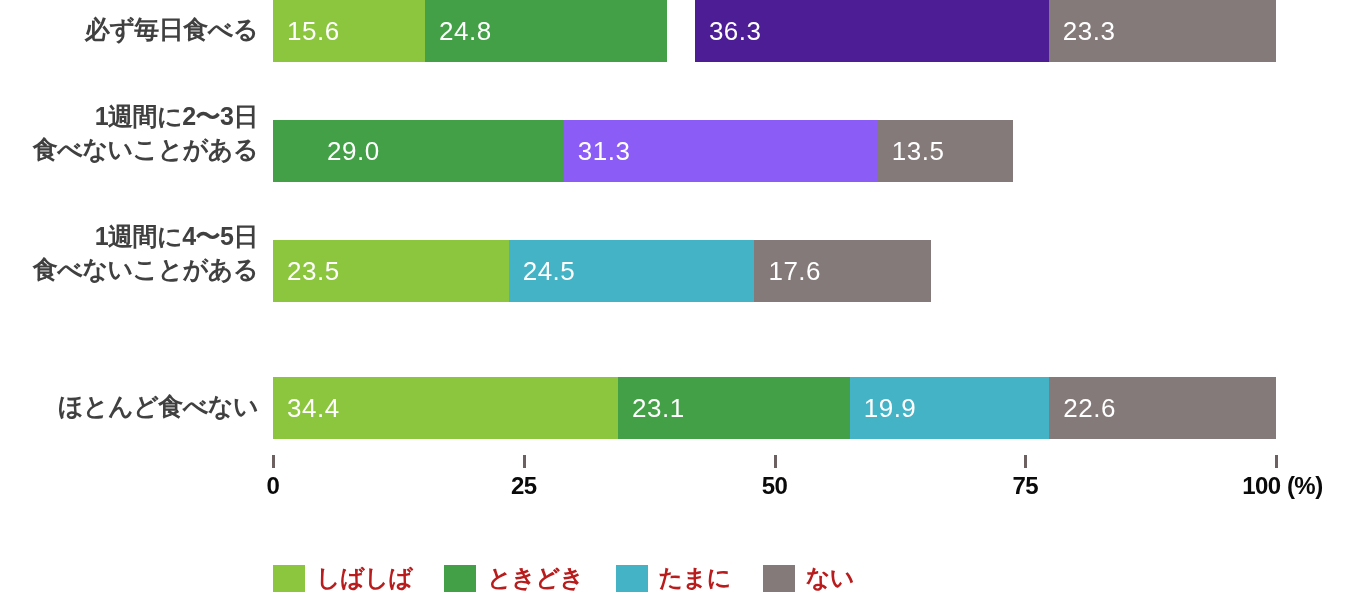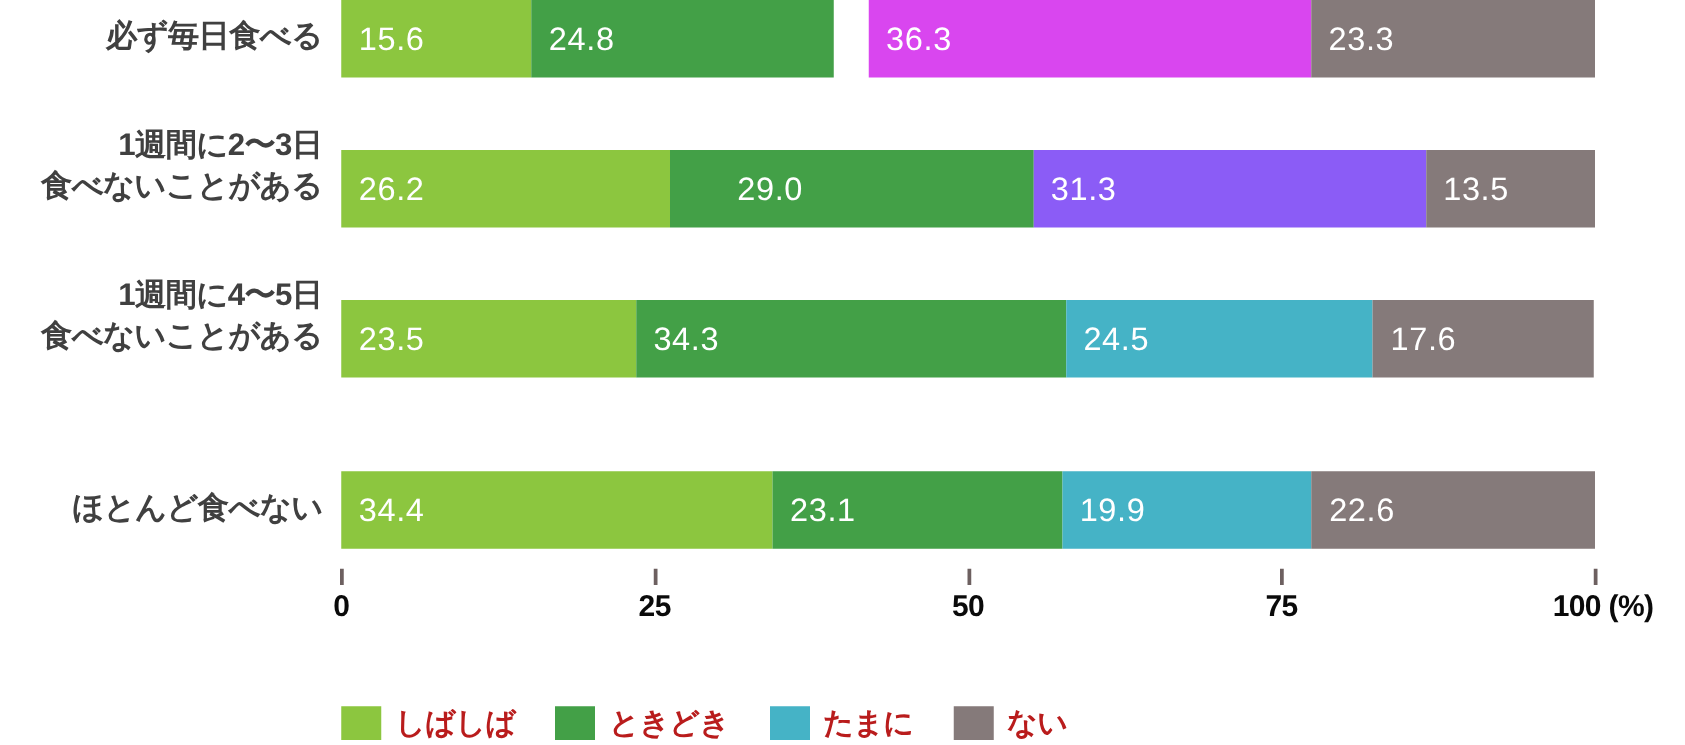--- a/index.html
+++ b/index.html
@@ -155,55 +155,49 @@
   <div class="rows-area" id="rows-area">
       <div class="bar-row" style="top: 0px;">
         <div class="row-label one-line">必ず毎日食べる</div>
         <div class="bar-track">
           <div class="bar-seg" style="width: 15.6%; background: rgb(140, 198, 63);">
             <span class="seg-value">15.6</span>
           </div>
           <div class="bar-seg" style="width: 24.8%; background: rgb(67, 160, 71);">
             <span class="seg-value">24.8</span>
           </div>
-          <div class="bar-seg" style="width: 36.3%; background: #d946ef; margin-left: 28px;">
+          <div class="bar-seg" style="width: 36.3%; background: #4c1d95; margin-left: 28px;">
             <span class="seg-value">36.3</span>
           </div>
           <div class="bar-seg" style="width: 23.3%; background: rgb(133, 122, 122);">
             <span class="seg-value">23.3</span>
           </div>
         </div>
       </div>
       <div class="bar-row" style="top: 120px;">
         <div class="row-label two-line">1週間に2〜3日
 食べないことがある</div>
         <div class="bar-track">
-          <div class="bar-seg" style="width: 26.2%; background: rgb(140, 198, 63);">
-            <span class="seg-value">26.2</span>
-          </div>
           <div class="bar-seg" style="width: 29%; background: rgb(67, 160, 71); padding-left: 40px;">
             <span class="seg-value">29.0</span>
           </div>
           <div class="bar-seg" style="width: 31.3%; background: #8b5cf6;">
             <span class="seg-value">31.3</span>
           </div>
           <div class="bar-seg" style="width: 13.5%; background: rgb(133, 122, 122);">
             <span class="seg-value">13.5</span>
           </div>
         </div>
       </div>
       <div class="bar-row" style="top: 240px;">
         <div class="row-label two-line">1週間に4〜5日
 食べないことがある</div>
         <div class="bar-track">
           <div class="bar-seg" style="width: 23.5%; background: rgb(140, 198, 63);">
             <span class="seg-value">23.5</span>
-          </div>
-          <div class="bar-seg" style="width: 34.3%; background: rgb(67, 160, 71);">
-            <span class="seg-value">34.3</span>
           </div>
           <div class="bar-seg" style="width: 24.5%; background: rgb(69, 179, 198);">
             <span class="seg-value">24.5</span>
           </div>
           <div class="bar-seg" style="width: 17.6%; background: rgb(133, 122, 122);">
             <span class="seg-value">17.6</span>
           </div>
         </div>
       </div>
       <div class="bar-row" style="top: 377px;">

